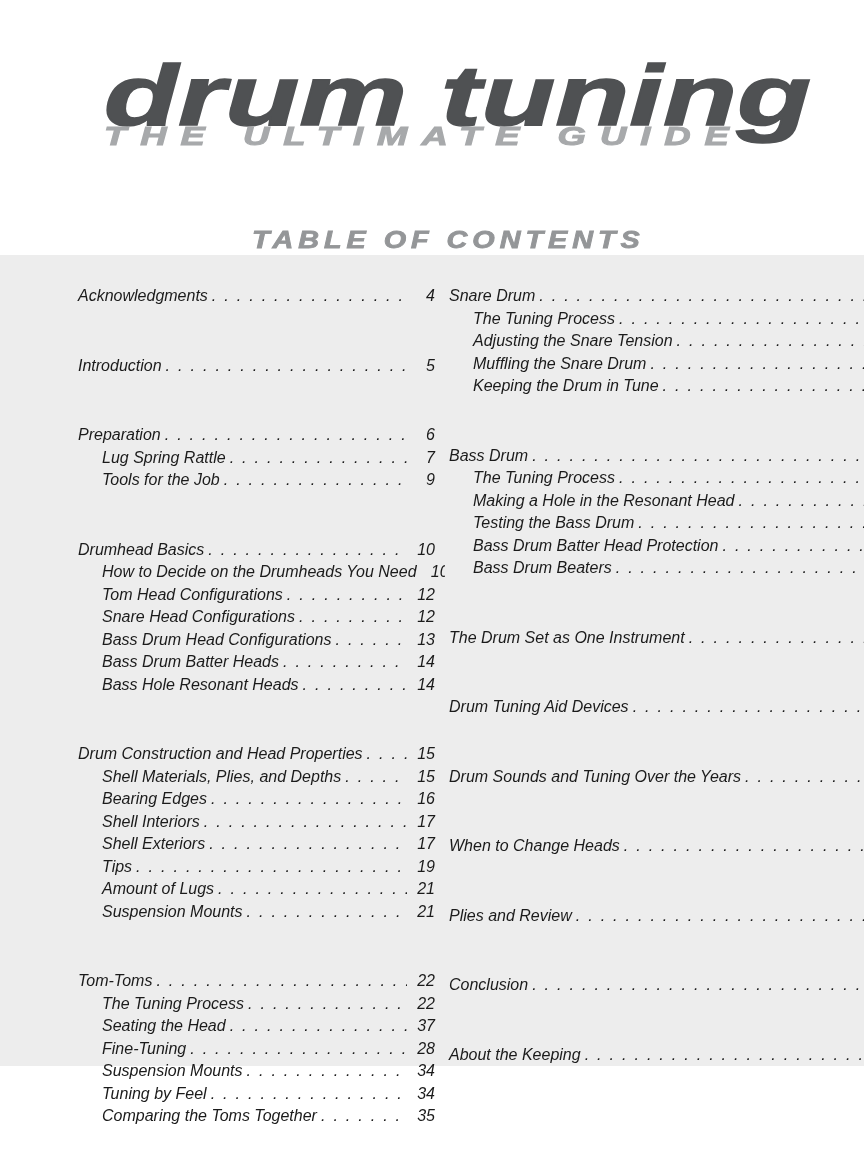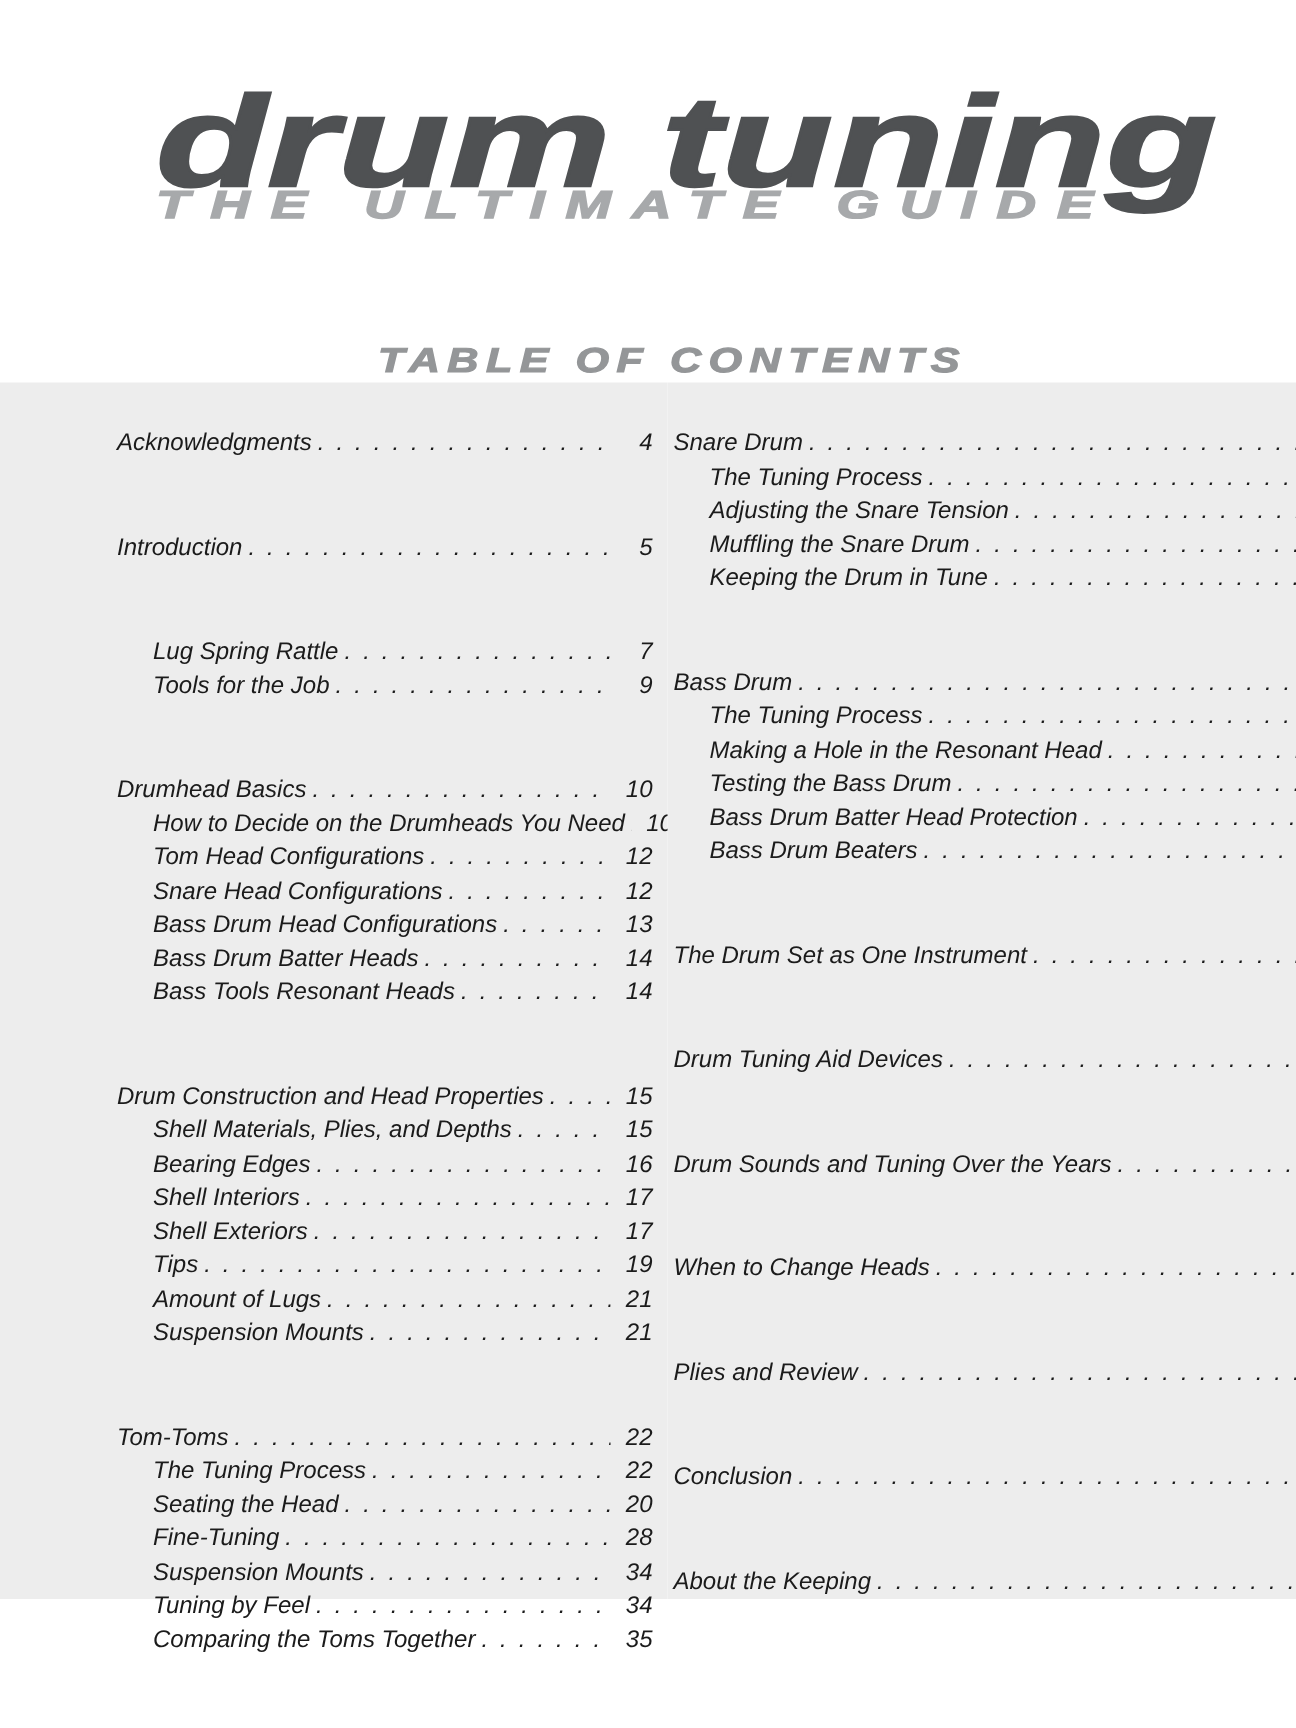--- a/index.html
+++ b/index.html
@@ -84,20 +84,25 @@
           </div>
         </div>
         <div class="toc-section">
           <div class="toc-row">
             <span class="toc-label">Introduction</span>
             <span class="toc-dots"></span>
             <span class="toc-page">5</span>
           </div>
         </div>
         <div class="toc-section">
+          <div class="toc-row">
+            <span class="toc-label">Preparation</span>
+            <span class="toc-dots"></span>
+            <span class="toc-page">6</span>
+          </div>
           <div class="toc-row sub">
             <span class="toc-label">Lug Spring Rattle</span>
             <span class="toc-dots"></span>
             <span class="toc-page">7</span>
           </div>
           <div class="toc-row sub">
             <span class="toc-label">Tools for the Job</span>
             <span class="toc-dots"></span>
             <span class="toc-page">9</span>
           </div>
@@ -127,21 +132,21 @@
             <span class="toc-label">Bass Drum Head Configurations</span>
             <span class="toc-dots"></span>
             <span class="toc-page">13</span>
           </div>
           <div class="toc-row sub">
             <span class="toc-label">Bass Drum Batter Heads</span>
             <span class="toc-dots"></span>
             <span class="toc-page">14</span>
           </div>
           <div class="toc-row sub">
-            <span class="toc-label">Bass Tools Resonant Heads</span>
+            <span class="toc-label">Bass Hole Resonant Heads</span>
             <span class="toc-dots"></span>
             <span class="toc-page">14</span>
           </div>
         </div>
         <div class="toc-section">
           <div class="toc-row">
             <span class="toc-label">Drum Construction and Head Properties</span>
             <span class="toc-dots"></span>
             <span class="toc-page">15</span>
           </div>
@@ -188,21 +193,21 @@
             <span class="toc-page">22</span>
           </div>
           <div class="toc-row sub">
             <span class="toc-label">The Tuning Process</span>
             <span class="toc-dots"></span>
             <span class="toc-page">22</span>
           </div>
           <div class="toc-row sub">
             <span class="toc-label">Seating the Head</span>
             <span class="toc-dots"></span>
-            <span class="toc-page">20</span>
+            <span class="toc-page">37</span>
           </div>
           <div class="toc-row sub">
             <span class="toc-label">Fine-Tuning</span>
             <span class="toc-dots"></span>
             <span class="toc-page">28</span>
           </div>
           <div class="toc-row sub">
             <span class="toc-label">Suspension Mounts</span>
             <span class="toc-dots"></span>
             <span class="toc-page">34</span>

